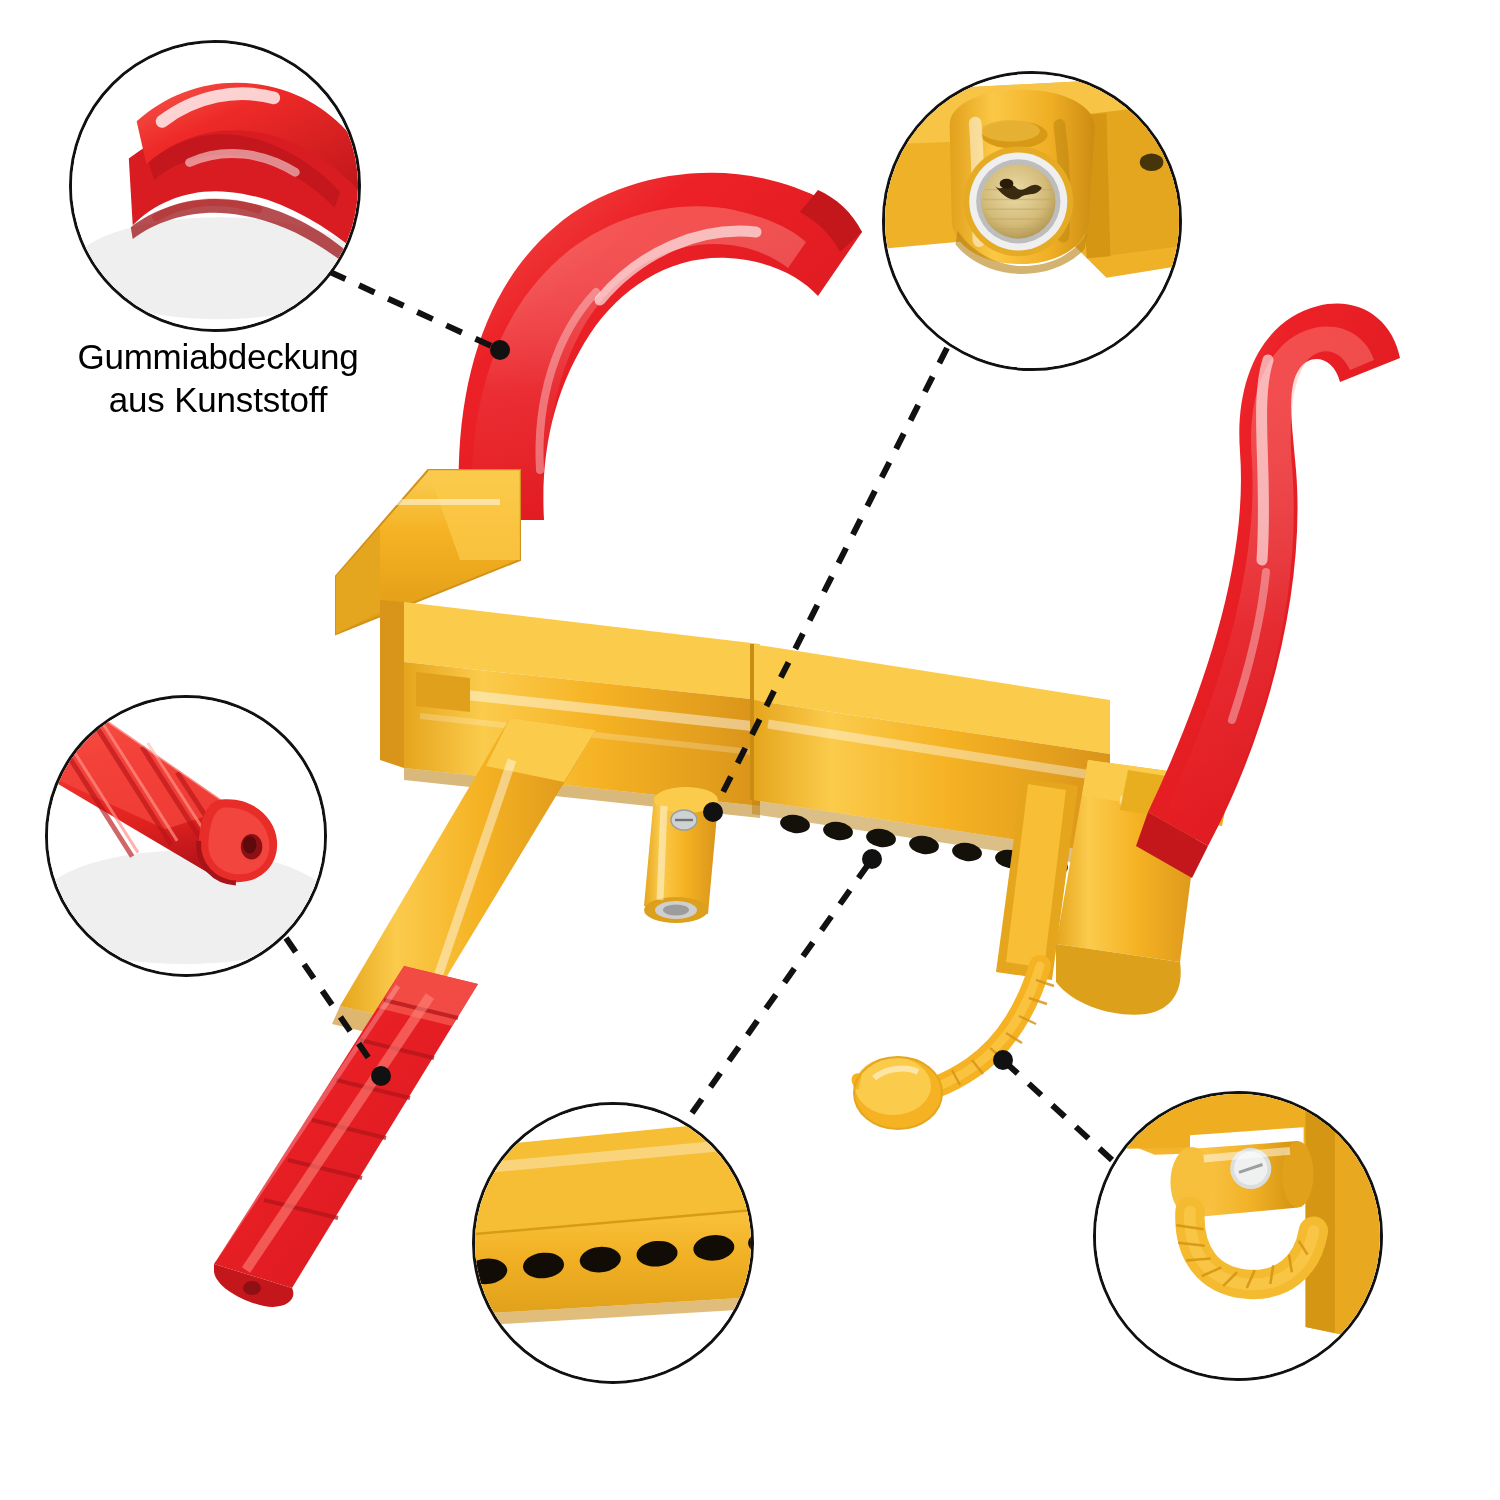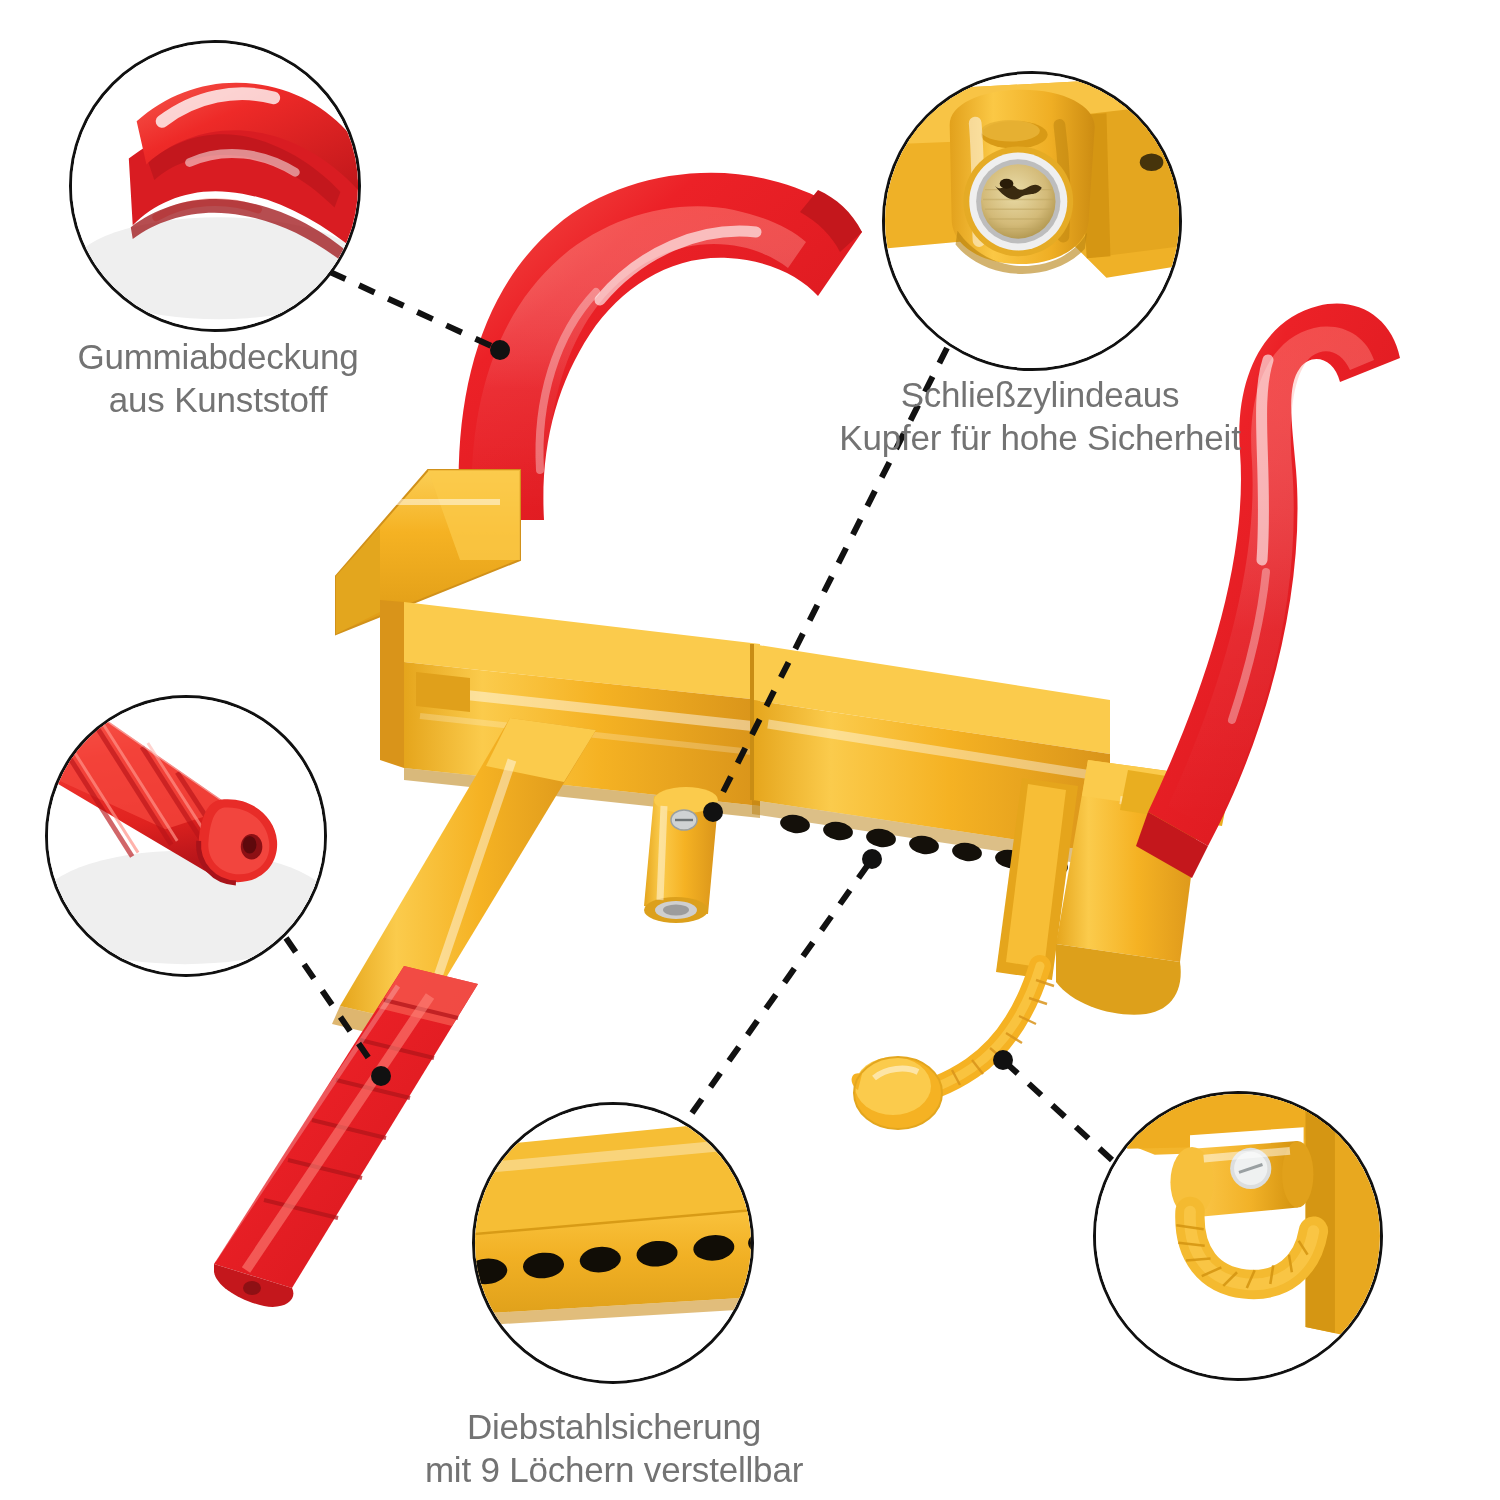--- a/index.html
+++ b/index.html
@@ -7,21 +7,21 @@
        font-family:"Liberation Sans","DejaVu Sans",sans-serif;}
 
   #stage{position:absolute;left:0;top:0;width:1500px;height:1500px;background:#fff;}
 
   
   .callout{position:absolute;border-radius:50%;overflow:hidden;
            border:3px solid #111;background:#ffffff;box-sizing:border-box;}
   .callout .inner{position:absolute;left:0;top:0;width:100%;height:100%;}
 
   
-  .caption{position:absolute;color:#737373;font-size:35px;line-height:1.22;
+  .caption{position:absolute;color:#000000;font-size:35px;line-height:1.22;
            text-align:center;white-space:pre-line;letter-spacing:-.2px;}
 
   
   .leader{position:absolute;left:0;top:0;width:1500px;height:1500px;
           pointer-events:none;}
 
   
   .art{position:absolute;}
 </style>
 </head>
@@ -314,22 +314,20 @@
       </g>
 
       <path d="M112,114 C120,122 126,108 134,116 C142,124 150,106 160,116
                C154,126 146,120 138,126 C130,132 120,124 112,114 Z" fill="#3A2A10"></path>
       <ellipse cx="124" cy="112" rx="7" ry="5" fill="#2A1C08"></ellipse>
 
       <path d="M74,160 C92,186 120,196 140,196 C166,196 192,186 206,162
                L204,178 C190,194 166,204 140,204 C112,204 86,192 72,174 Z" fill="#B5800F" opacity=".6"></path>
     </svg>
   </div>
-  <div class="caption" style="left:830px;top:374px;width:420px;">Schließzylindeaus
-Kupfer für hohe Sicherheit</div>
 
   <div class="callout" style="left:45px;top:695px;width:282px;height:282px;">
     <svg class="inner" width="282" height="282" viewBox="0 0 282 282">
       <defs>
         <linearGradient id="c3r" x1="0" y1="0" x2="0.25" y2="1">
           <stop offset="0%" stop-color="#FA6A5C"></stop>
           <stop offset="28%" stop-color="#F0352F"></stop>
           <stop offset="72%" stop-color="#E0221F"></stop>
           <stop offset="100%" stop-color="#B8151A"></stop>
         </linearGradient>
@@ -391,22 +389,20 @@
         <ellipse cx="70" cy="164" rx="21" ry="13" transform="rotate(-5 70 164)"></ellipse>
         <ellipse cx="128" cy="158" rx="21" ry="13" transform="rotate(-5 128 158)"></ellipse>
         <ellipse cx="186" cy="152" rx="21" ry="13" transform="rotate(-5 186 152)"></ellipse>
         <ellipse cx="244" cy="146" rx="21" ry="13" transform="rotate(-5 244 146)"></ellipse>
         <ellipse cx="300" cy="140" rx="21" ry="13" transform="rotate(-5 300 140)"></ellipse>
       </g>
 
       <path d="M-10,66 L292,38" stroke="#ffffff" stroke-opacity=".35" stroke-width="11"></path>
     </svg>
   </div>
-  <div class="caption" style="left:404px;top:1406px;width:420px;">Diebstahlsicherung
-mit 9 Löchern verstellbar</div>
 
   <div class="callout" style="left:1093px;top:1091px;width:290px;height:290px;">
     <svg class="inner" width="290" height="290" viewBox="0 0 290 290">
       <defs>
         <linearGradient id="c5y" x1="0" y1="0" x2="1" y2="0">
           <stop offset="0%" stop-color="#FBC74A"></stop>
           <stop offset="55%" stop-color="#F2B228"></stop>
           <stop offset="100%" stop-color="#D3920F"></stop>
         </linearGradient>
       </defs>

